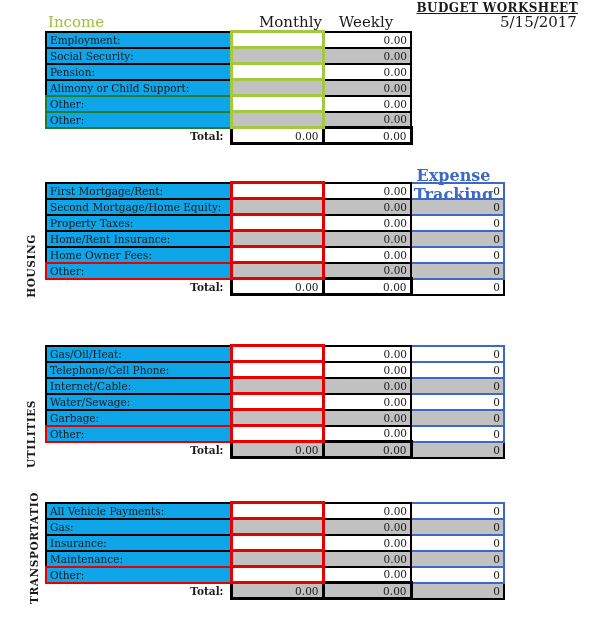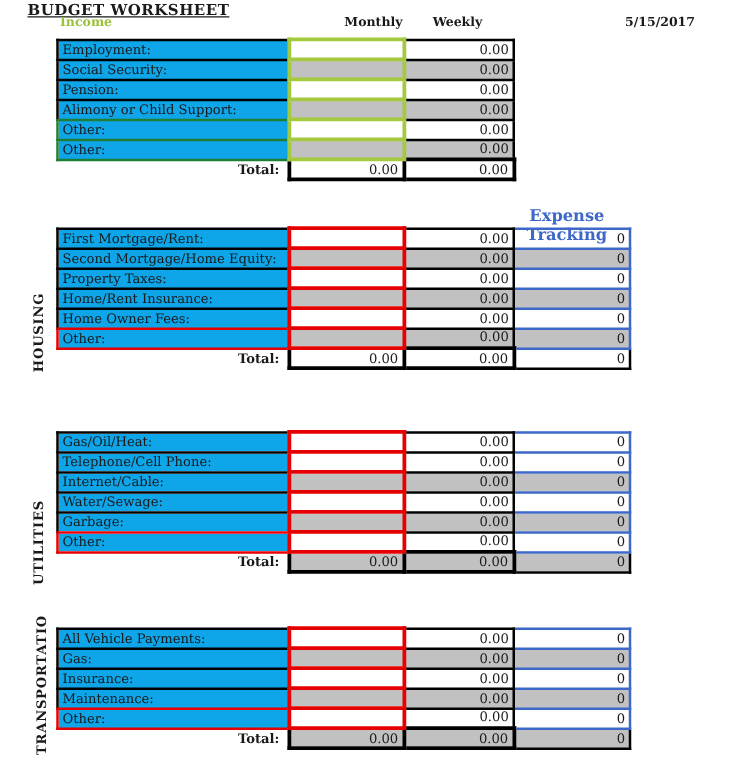--- a/index.html
+++ b/index.html
@@ -1,31 +1,31 @@
 <!DOCTYPE html>
 <html><head>
 <meta charset="utf-8">
 <style>
   * { margin:0; padding:0; box-sizing:border-box; }
   html,body { background:#ffffff; }
   body { width:600px; height:620px; font-family:"DejaVu Serif", serif; color:#1a1a1a; }
   .page { position:relative; width:600px; height:620px; background:#ffffff; overflow:hidden; }
 
-  .title { position:absolute; top:1px; left:22px; right:22px; text-align:left;
+  .title { position:absolute; top:1px; left:22px; right:22px; text-align:right;
            font-size:12px; font-weight:bold; text-decoration:underline; letter-spacing:.4px; }
 
-  .hdr { position:absolute; top:13px; font-weight:bold; font-size:10px; }
+  .hdr { position:absolute; top:13px; font-weight:normal; font-size:15px; }
   .lbl-income   { left:48px;  color:#9CC13C; }
   .col-monthly  { left:230px; width:92px; text-align:right; }
   .col-weekly   { left:322px; width:88px; text-align:center; }
   .date         { left:500px;text-align:right; }
 
   .lbl-expenses { position:absolute; top:166px; left:48px;  color:#F20000; font-weight:bold; font-size:11px;margin-top:40px; }
   .lbl-tracking { position:absolute; top:166px; left:403px; width:101px; text-align:center;
-                  color:#3E68C8; font-weight:bold; font-size:13px; }
+                  color:#3E68C8; font-weight:bold; font-size:16px; }
 
   table.btable { position:absolute; left:45px; border-collapse:collapse; table-layout:fixed;
                  font-size:10.5px; }
   #income-table    { top:30px;  }
   #housing-table   { top:181px; }
   #utilities-table { top:344px; }
   #transport-table { top:501px;padding-left:28px; }
 
   td { height:16px; padding:0 3px; overflow:hidden; white-space:nowrap; vertical-align:middle; }
   td.lbl { border:2px solid #000; background:#0ea5e9; }

